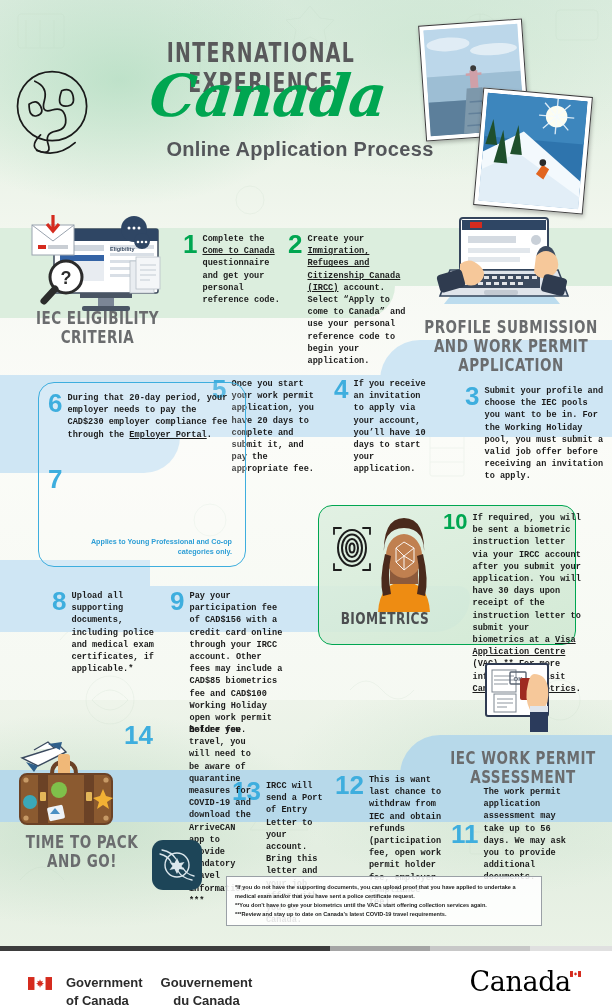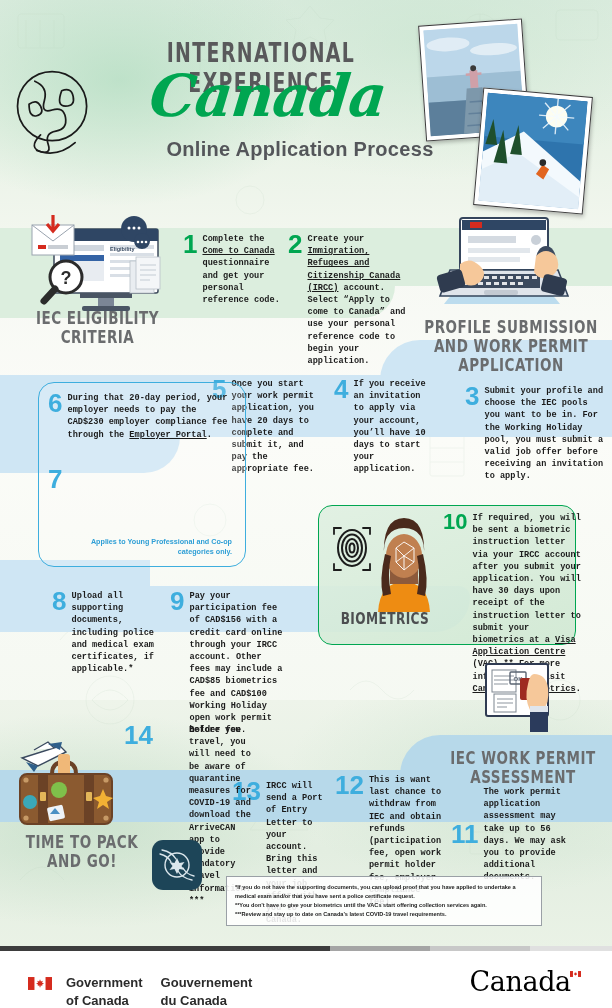--- a/index.html
+++ b/index.html
@@ -542,21 +542,21 @@
   <svg class="flag" style="left:28px; top:977px;" width="26" height="14" viewBox="0 0 26 14">
     <rect width="26" height="14" fill="#fff"></rect>
     <rect width="7" height="14" fill="#d52b1e"></rect>
     <rect x="19" width="7" height="14" fill="#d52b1e"></rect>
     <path d="M13 2.4 l1 2.4 l2.1 -.8 l-.9 2.2 l2.1 .6 l-2.1 1.5 l.5 1.1 l-2-.3 l-.2 2 l-.9 0 l-.2-2 l-2 .3 l.5-1.1 l-2.1-1.5 l2.1-.6 l-.9-2.2 l2.1 .8 z" fill="#d52b1e"></path>
   </svg>
 
   <div class="wordmark-txt">
     <span style="white-space:pre-line;">Government
 of Canada</span>
-    <span style="white-space:pre-line;">Gouvernement
+    <span style="white-space:pre-line;text-align:center;">Gouvernement
 du Canada</span>
   </div>
 
   <div class="canada-wm">
     <span>Canada</span>
     <svg class="fl" width="13" height="7" viewBox="0 0 26 14">
       <rect width="26" height="14" fill="#fff"></rect>
       <rect width="7" height="14" fill="#d52b1e"></rect>
       <rect x="19" width="7" height="14" fill="#d52b1e"></rect>
       <path d="M13 2.4 l1 2.4 l2.1 -.8 l-.9 2.2 l2.1 .6 l-2.1 1.5 l.5 1.1 l-2-.3 l-.2 2 l-.9 0 l-.2-2 l-2 .3 l.5-1.1 l-2.1-1.5 l2.1-.6 l-.9-2.2 l2.1 .8 z" fill="#d52b1e"></path>

